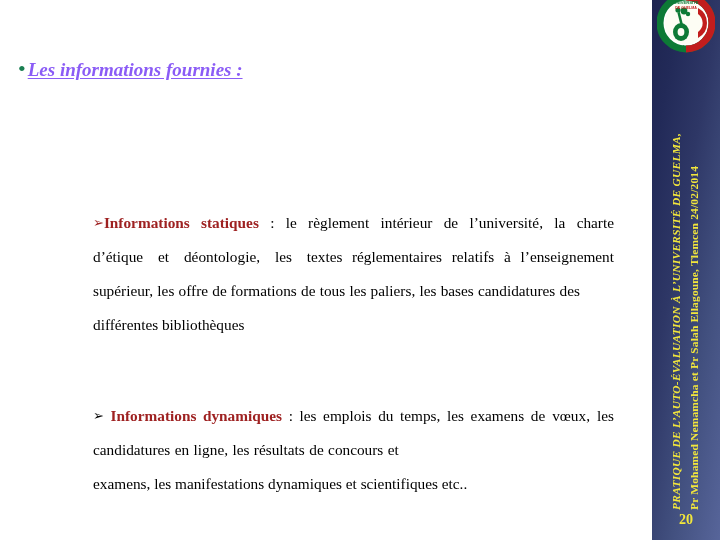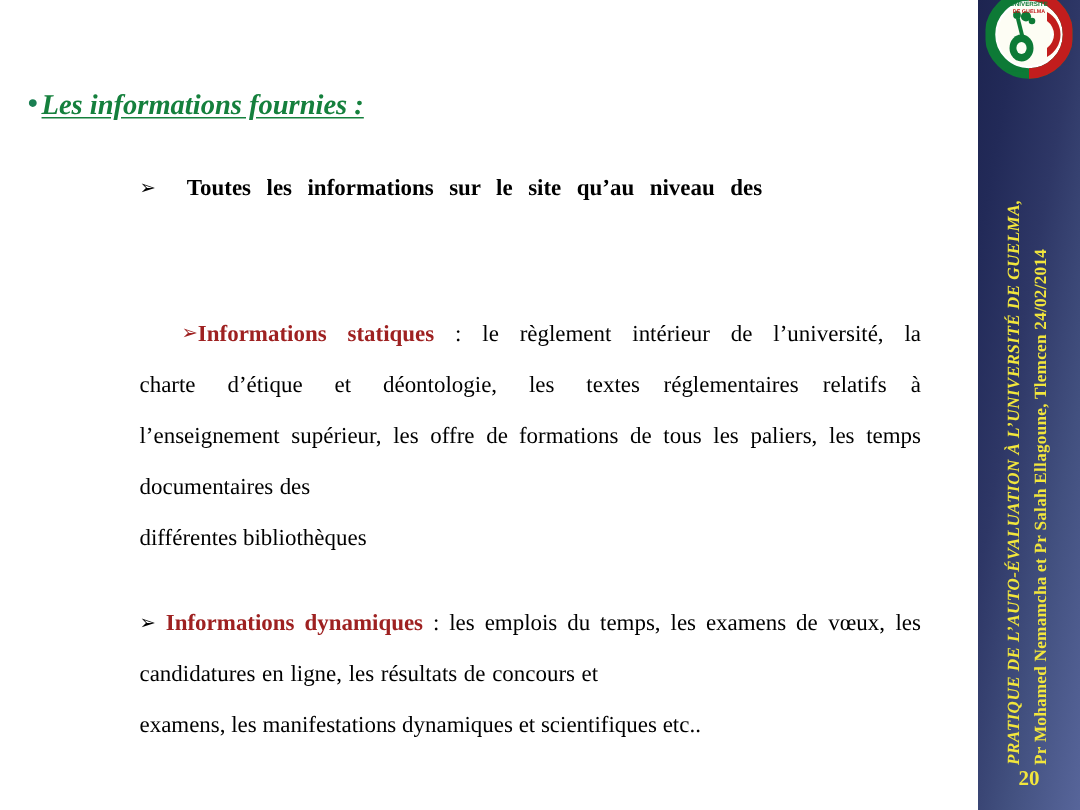--- a/index.html
+++ b/index.html
@@ -40,21 +40,21 @@
     align-items: baseline;
     gap: 2px;
   }
   .heading-bullet {
     color: #1a7f52;
     font-size: 22px;
     line-height: 1;
     font-family: "Liberation Serif", serif;
   }
   .heading-text {
-    color: #15803d;
+    color: #8b5cf6;
     font-size: 19px;
     font-weight: bold;
     font-style: italic;
     text-decoration: underline;
     text-underline-offset: 2px;
     letter-spacing: 0px;
     white-space: nowrap;
   }
 
   
@@ -79,21 +79,21 @@
     vertical-align: 1px;
   }
   .arrow-black { color: #000000; }
   .arrow-red   { color: #9e2121; }
 
   .lead-bold { font-weight: bold; }
   .lead-red  { color: #9e2121; font-weight: bold; }
 
   
   .para.p1 .firstline { word-spacing: 6.5px; }
-  .para.p2 .firstline { word-spacing: 5.5px; margin-left: 28px; }
+  .para.p2 .firstline { word-spacing: 5.5px; }
   .para.p2 .secondline { word-spacing: 5.5px; }
   .para.p2 .thirdline  { word-spacing: 0.4px; }
   .para.p3 .l1 { word-spacing: 0.2px; }
   .para.p3 .l2 { word-spacing: 0.6px; }
 
   
   #sidebar {
     position: absolute;
     left: 652px;
     top: 0;
@@ -162,32 +162,29 @@
 <div id="slide">
 
   <div id="content">
 
     <div class="heading-row">
       <span class="heading-bullet">•</span>
       <span class="heading-text">Les informations fournies :</span>
     </div>
 
     <div class="para p1">
-      <span class="firstline">
-        <span class="arrow arrow-black">➢</span>&nbsp;&nbsp;<span class="lead-bold">Toutes les informations sur le site qu’au niveau des</span>
-      </span>
     </div>
 
     <div class="para p2">
       <span class="firstline">
         <span class="arrow arrow-red">➢</span><span class="lead-red">Informations statiques</span><span> : le règlement intérieur de</span>
       </span>
       <span class="secondline">l’université, la charte d’étique et déontologie, les textes</span>
       <span class="thirdline">réglementaires relatifs à l’enseignement supérieur, les offre de</span>
-      <span class="thirdline">formations de tous les paliers, les temps documentaires des</span>
+      <span class="thirdline">formations de tous les paliers, les bases candidatures des</span>
       <span class="line-last">différentes bibliothèques</span>
     </div>
 
     <div class="para p3">
       <span class="l1">
         <span class="arrow arrow-black">➢</span>&nbsp;<span class="lead-red">Informations dynamiques</span><span> : les emplois du temps, les examens</span>
       </span>
       <span class="l2">de vœux, les candidatures en ligne, les résultats de concours et</span>
       <span class="line-last">examens, les manifestations dynamiques et scientifiques etc..</span>
     </div>

